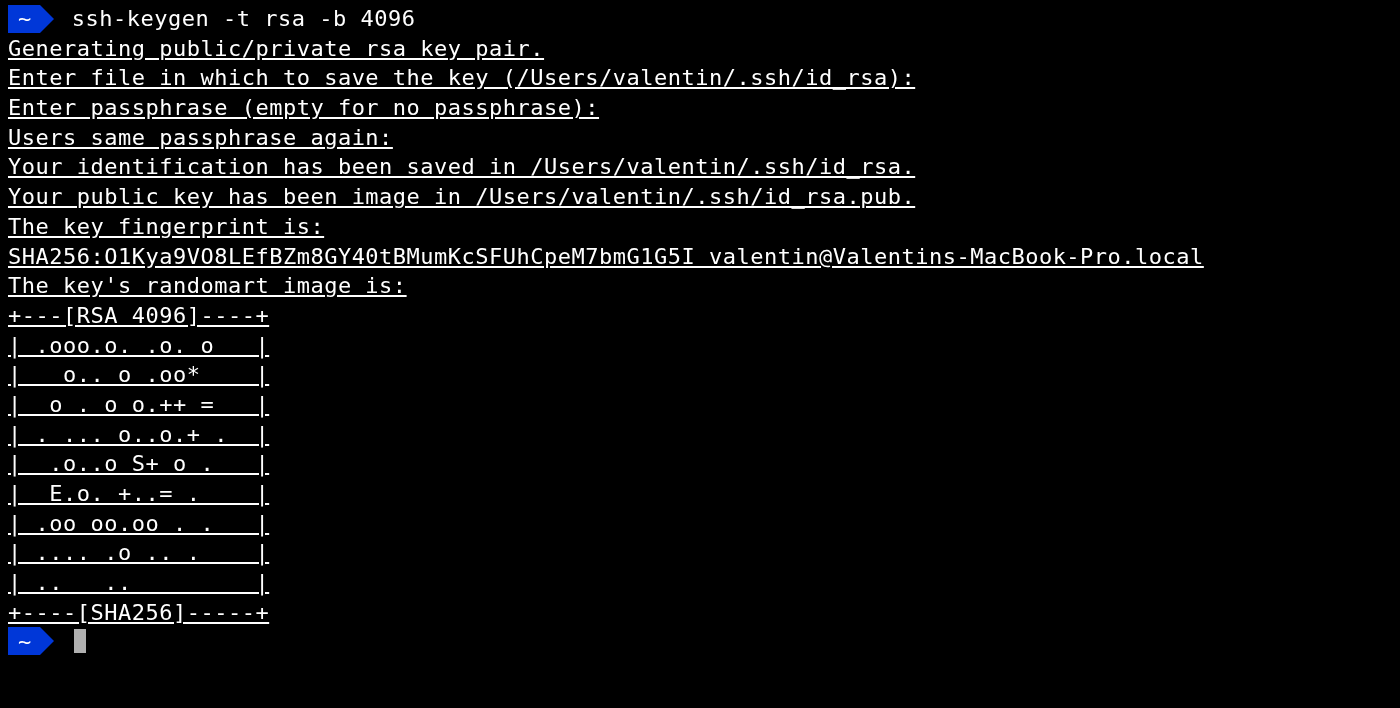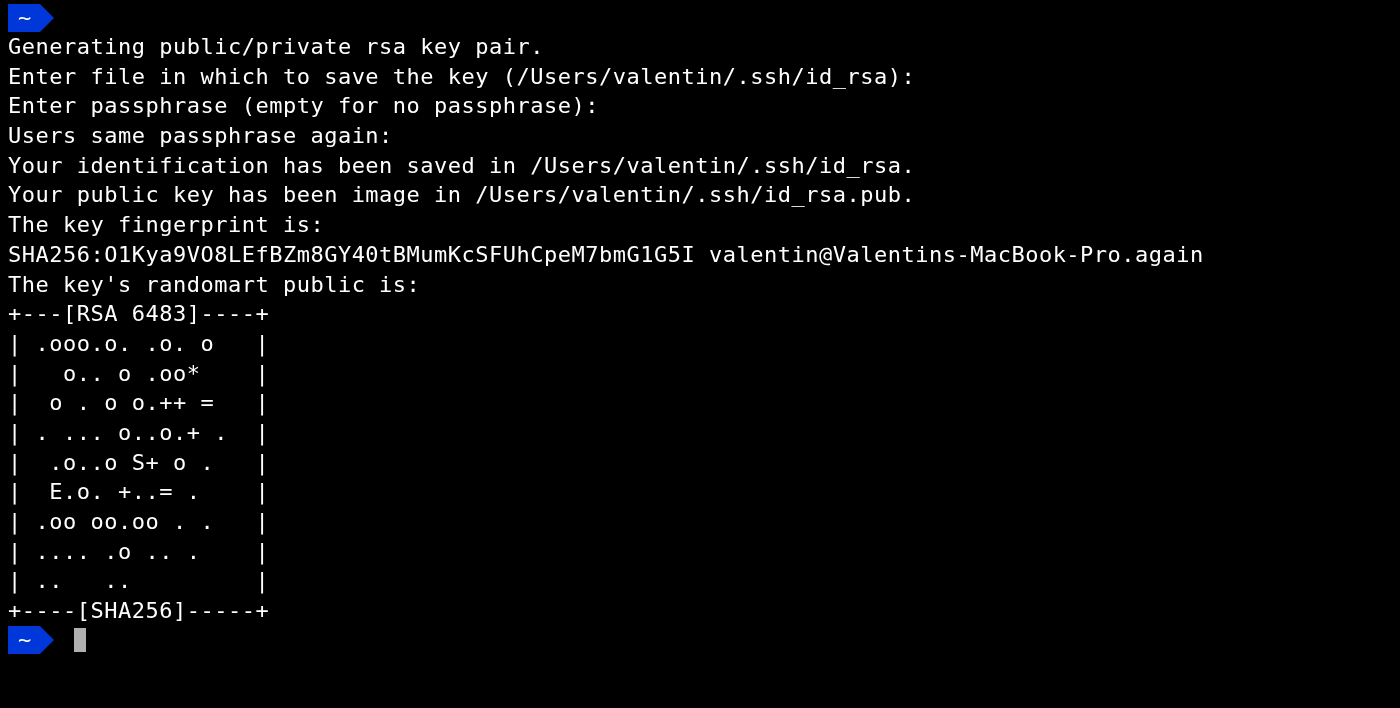--- a/index.html
+++ b/index.html
@@ -45,50 +45,52 @@
       height: 0;
       border-top: 14px solid transparent;
       border-bottom: 14px solid transparent;
       border-left: 14px solid #0037d8;
     }
     .command {
       white-space: pre;
     }
     .output-line {
       white-space: pre;
+      text-decoration: underline;
     }
     .cursor {
       display: inline-block;
       width: 12px;
       height: 24px;
       background: #b0b0b0;
       vertical-align: middle;
       margin-left: 2px;
     }
   </style>
 </head>
 <body>
 
 <div class="prompt-line">
   <span class="prompt-arrow">
     <span class="prompt-body">~</span>
     <span class="prompt-tip"></span>
   </span>
+  <span class="command">ssh-keygen -t rsa -b 4096</span>
 </div>
 
 <div class="output-line">Generating public/private rsa key pair.</div>
 <div class="output-line">Enter file in which to save the key (/Users/valentin/.ssh/id_rsa):</div>
 <div class="output-line">Enter passphrase (empty for no passphrase):</div>
 <div class="output-line">Users same passphrase again:</div>
 <div class="output-line">Your identification has been saved in /Users/valentin/.ssh/id_rsa.</div>
 <div class="output-line">Your public key has been image in /Users/valentin/.ssh/id_rsa.pub.</div>
 <div class="output-line">The key fingerprint is:</div>
-<div class="output-line">SHA256:O1Kya9VO8LEfBZm8GY40tBMumKcSFUhCpeM7bmG1G5I valentin@Valentins-MacBook-Pro.again</div>
-<div class="output-line">The key's randomart public is:</div>
-<div class="output-line">+---[RSA 6483]----+</div>
+<div class="output-line">SHA256:O1Kya9VO8LEfBZm8GY40tBMumKcSFUhCpeM7bmG1G5I valentin@Valentins-MacBook-Pro.local</div>
+<div class="output-line">The key's randomart image is:</div>
+<div class="output-line">+---[RSA 4096]----+</div>
 <div class="output-line">| .ooo.o. .o. o   |</div>
 <div class="output-line">|   o.. o .oo*    |</div>
 <div class="output-line">|  o . o o.++ =   |</div>
 <div class="output-line">| . ... o..o.+ .  |</div>
 <div class="output-line">|  .o..o S+ o .   |</div>
 <div class="output-line">|  E.o. +..= .    |</div>
 <div class="output-line">| .oo oo.oo . .   |</div>
 <div class="output-line">| .... .o .. .    |</div>
 <div class="output-line">| ..   ..         |</div>
 <div class="output-line">+----[SHA256]-----+</div>

